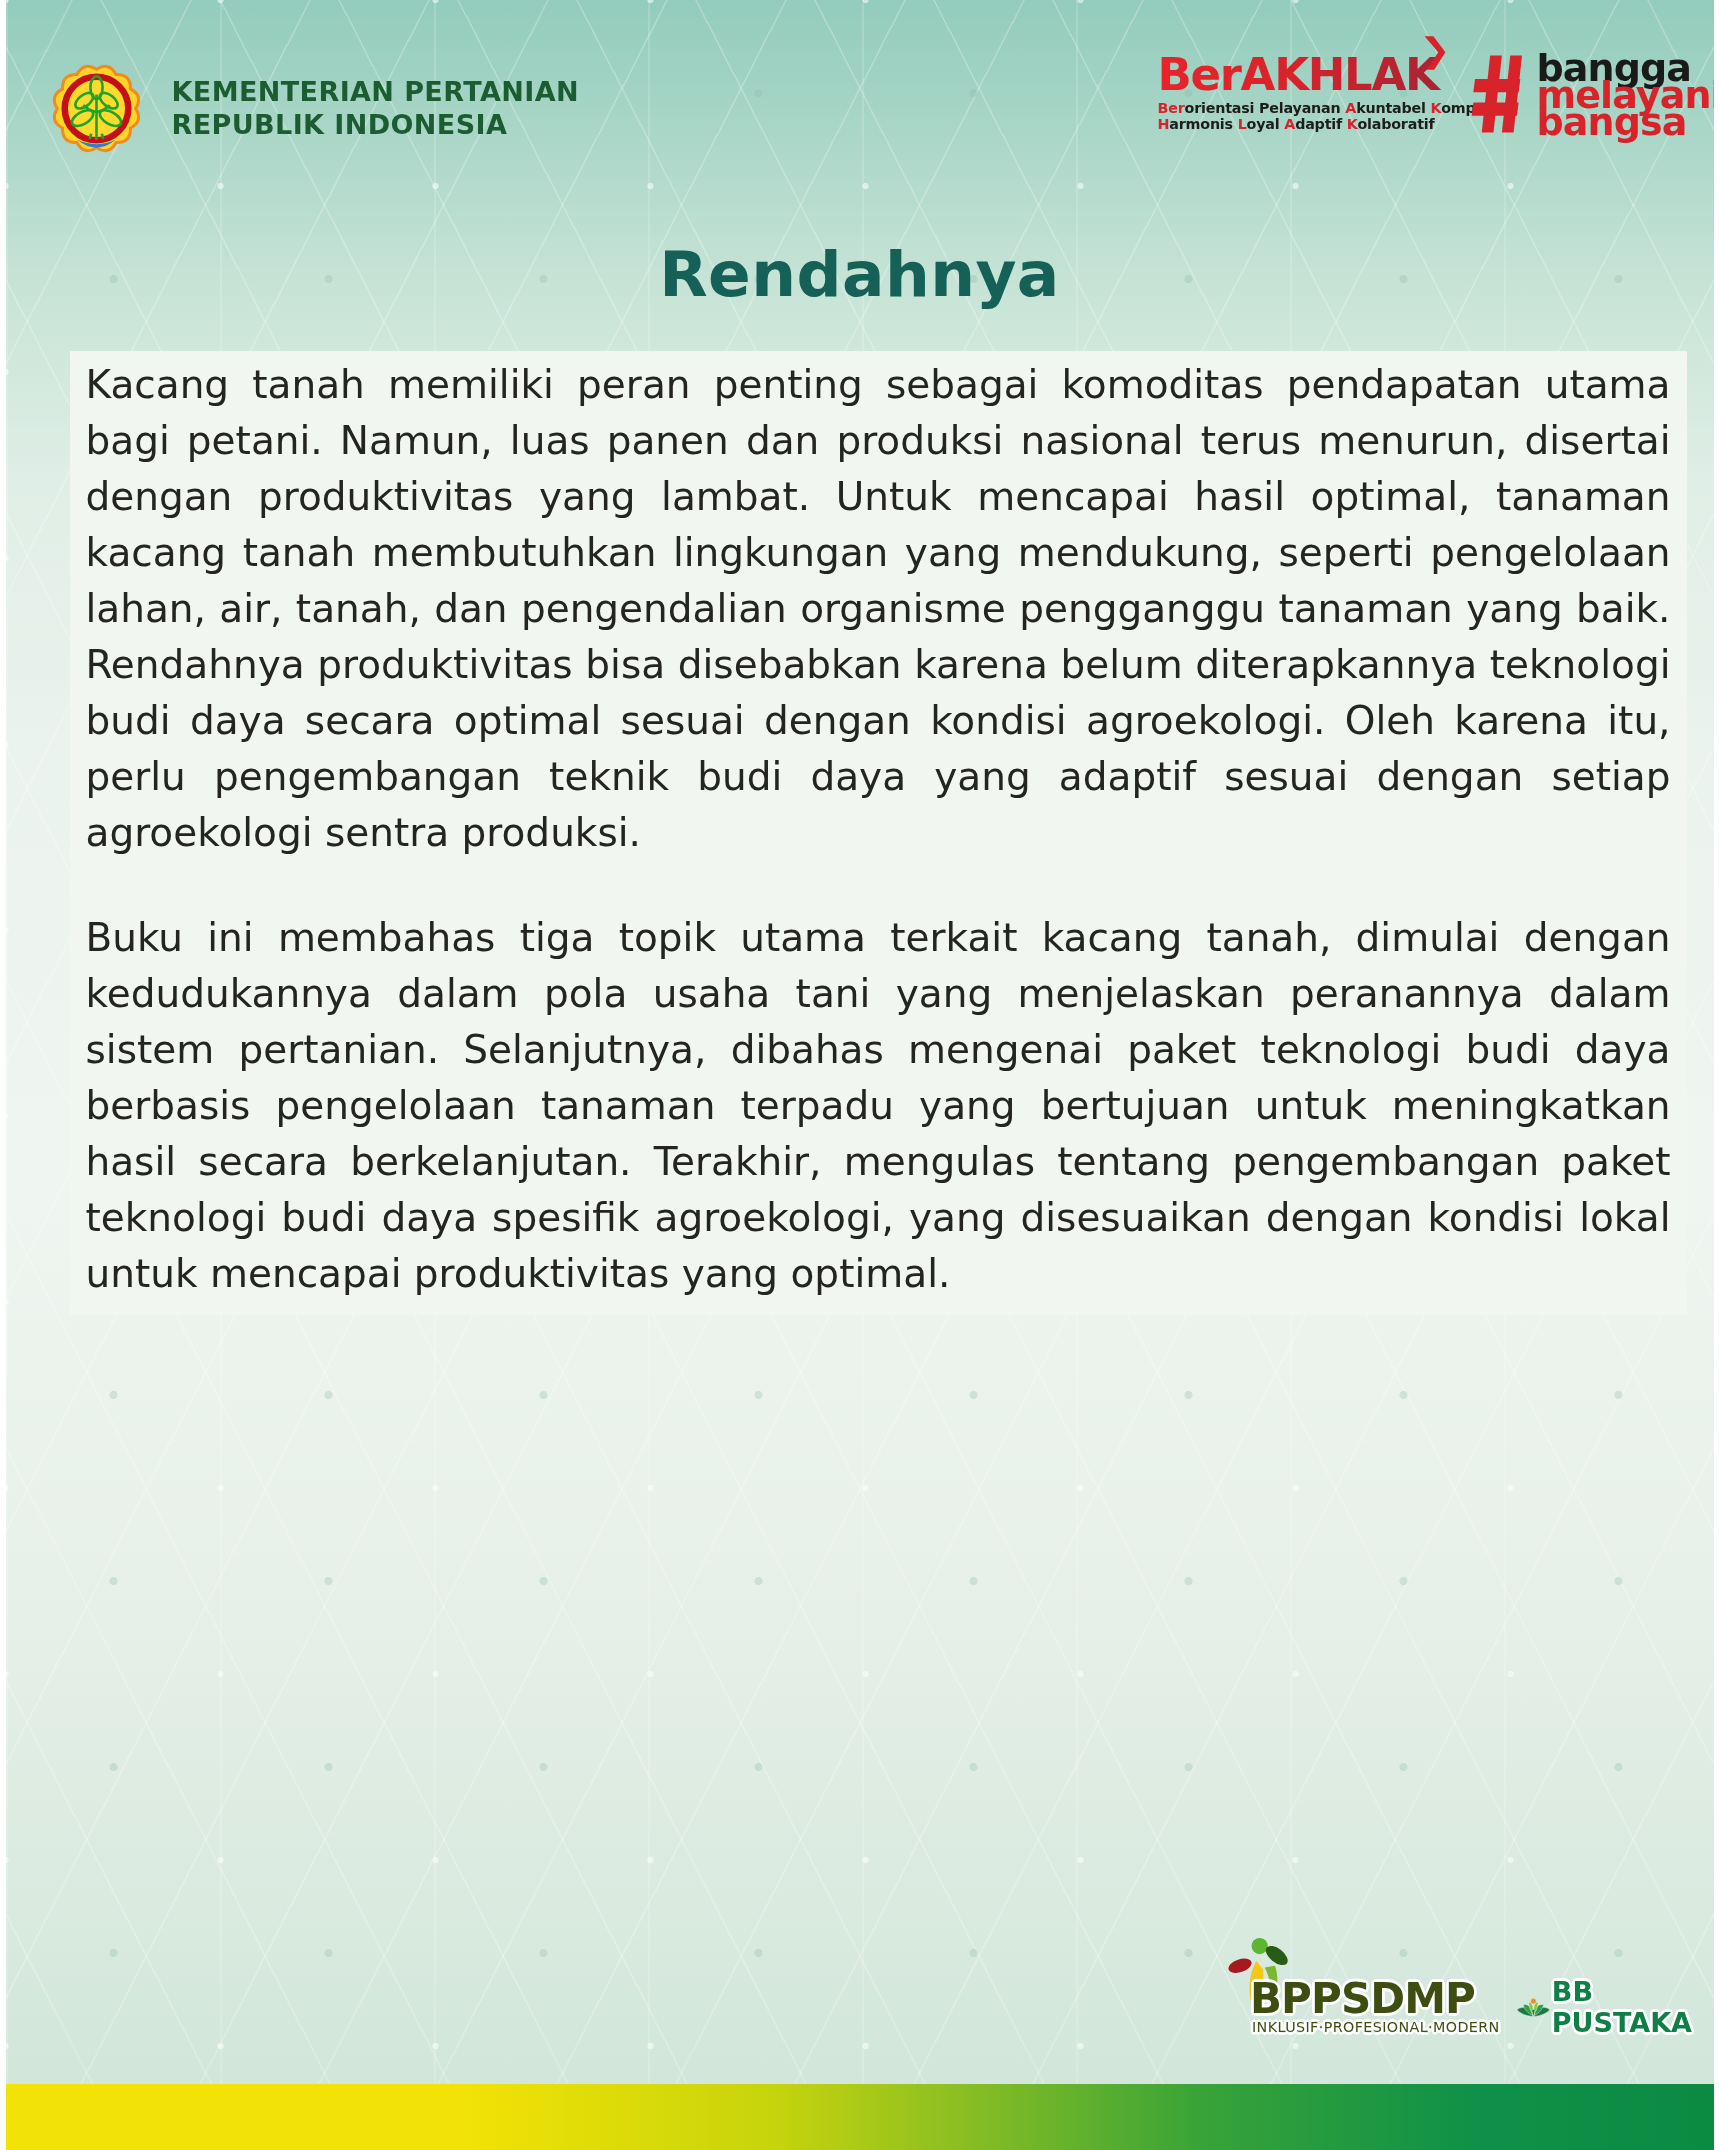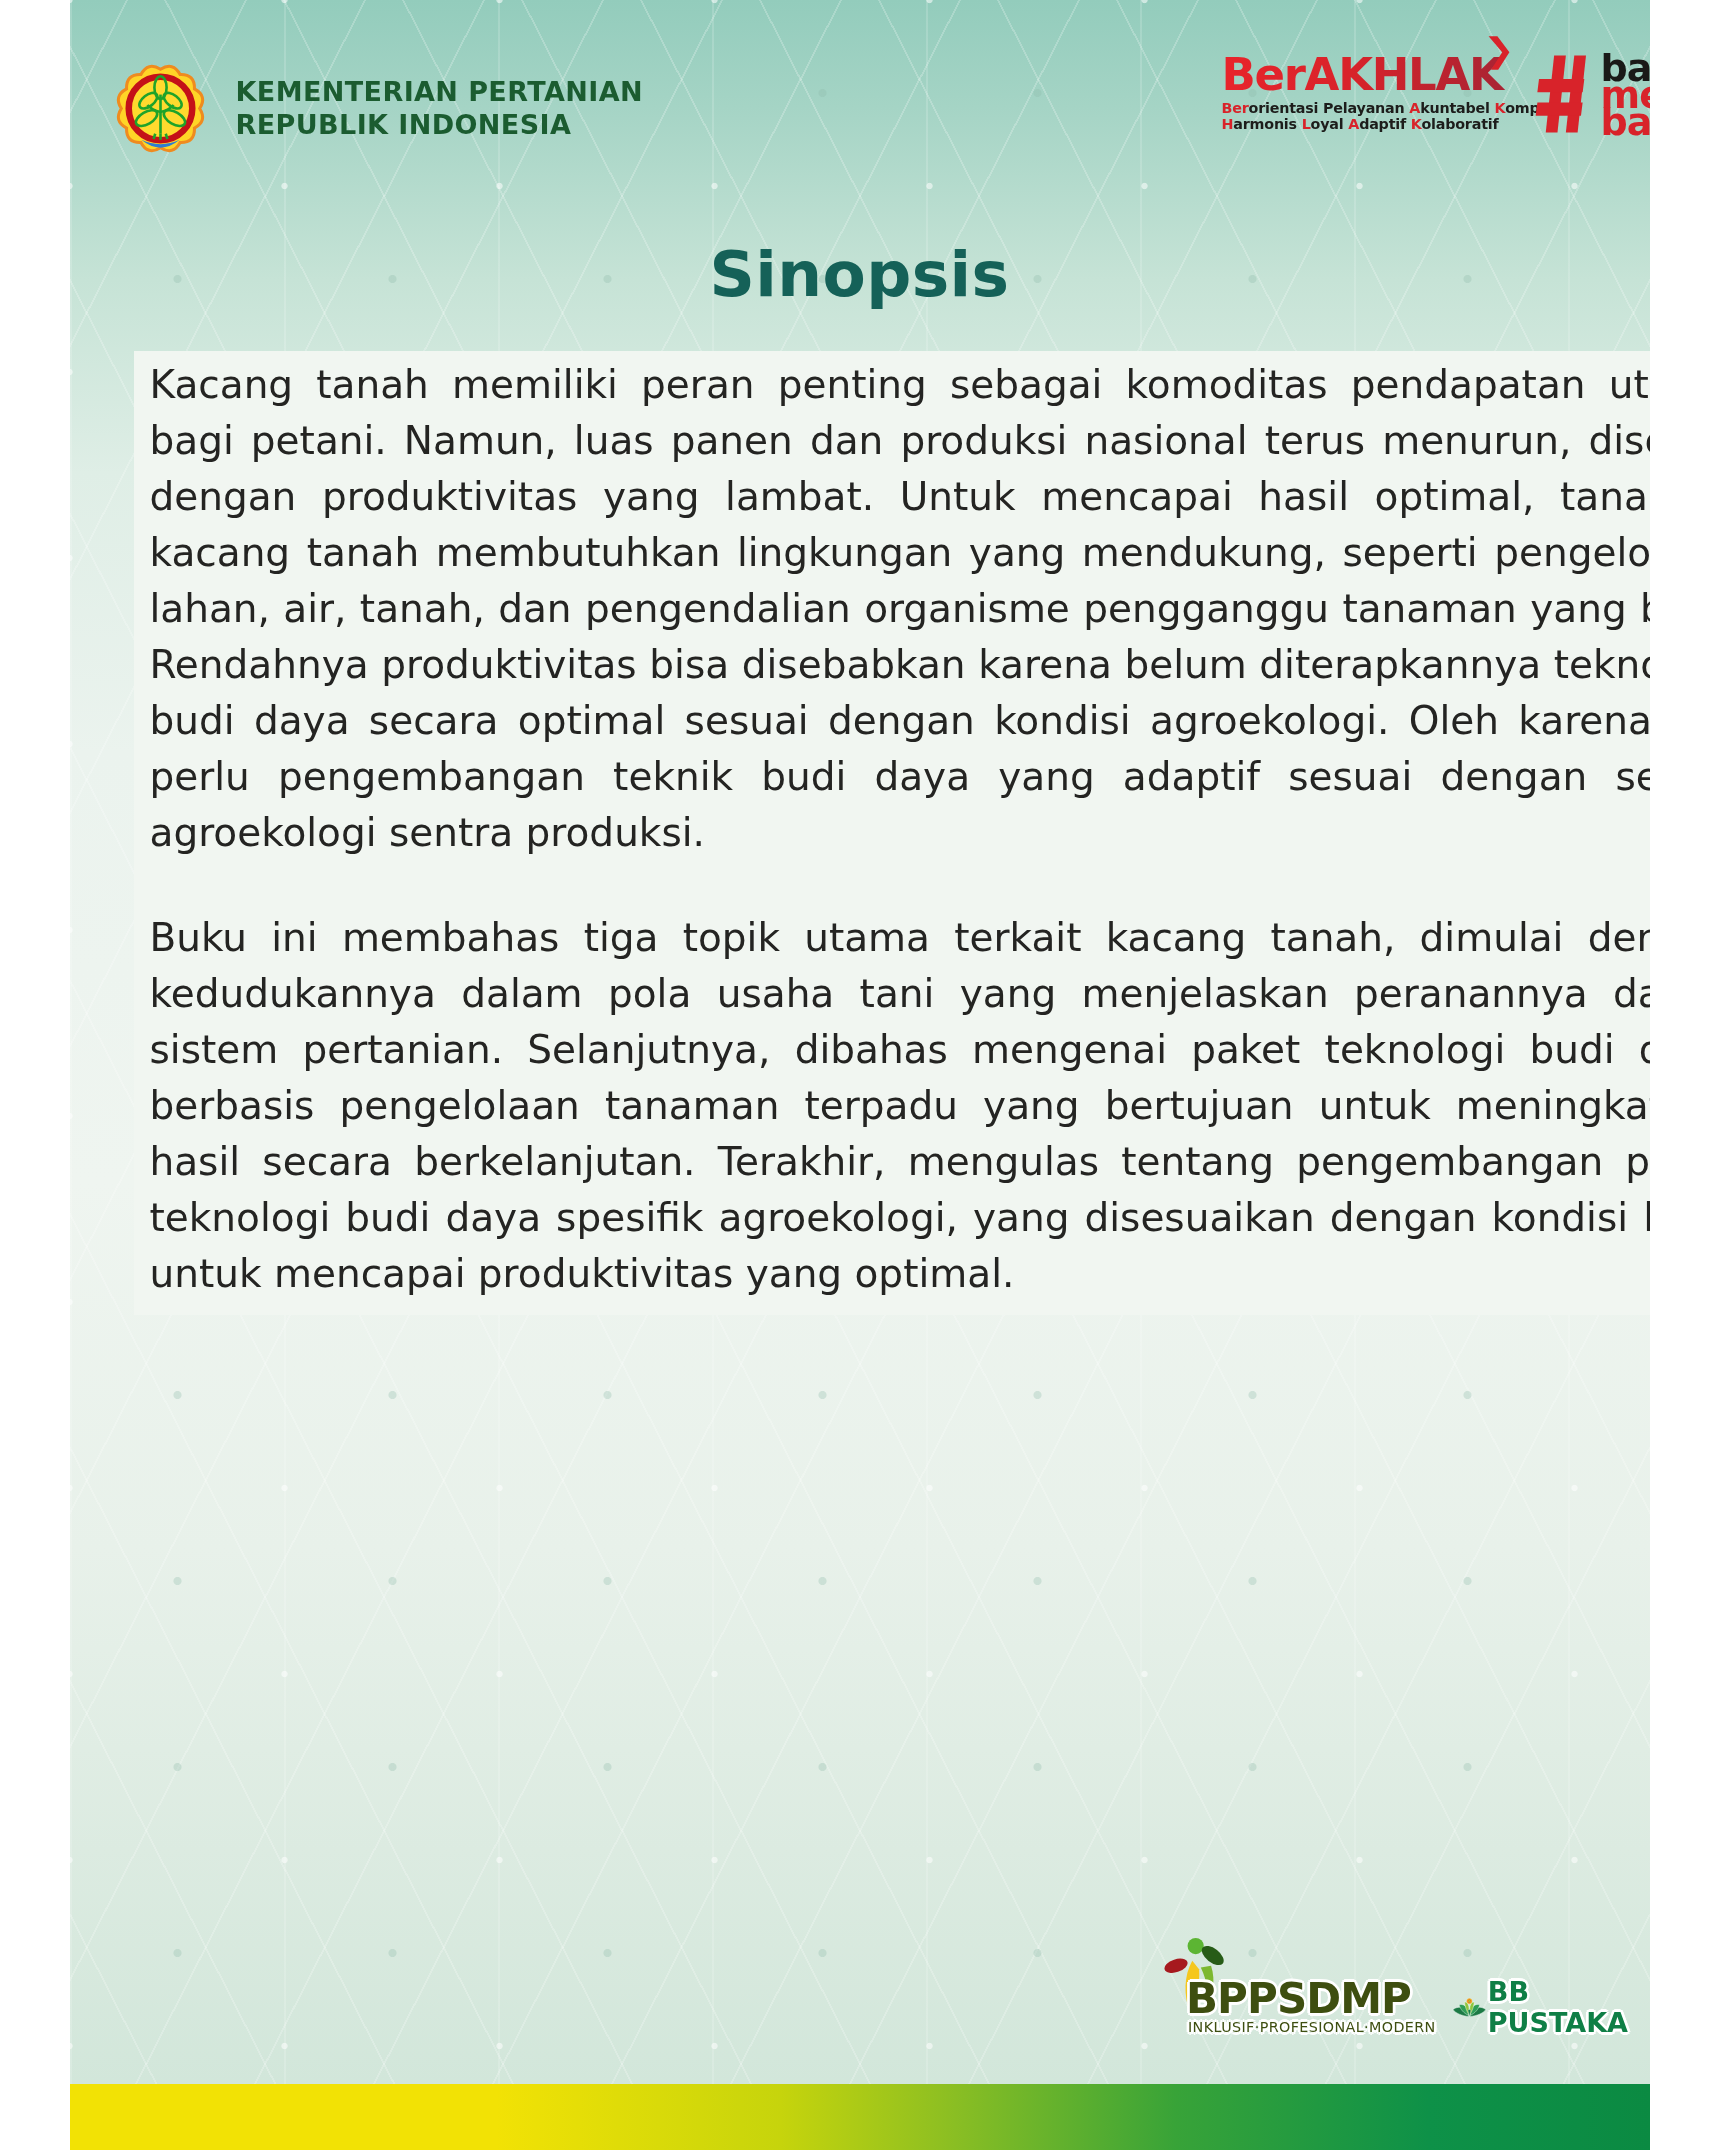--- a/index.html
+++ b/index.html
@@ -1,20 +1,20 @@
 <!DOCTYPE html>
 <html style="--c-red: #D8232A; --c-darkRed: #9C2436; --c-ministryGreen: #1B5C30; --c-titleTeal: #156158; --c-bodyText: #242422; --c-boxBg: #F1F6F1; --c-barYellow: #F2E205; --c-barGreen: #0E9148; --c-bppsdmpOlive: #3E4E10; --c-pustakaGreen: #0F7F46; --c-bgTop: #93CCBC; --c-bgLight: #EFF5F0;font-size:14.3px"><head>
 <meta charset="utf-8">
 <style>
   html, body { margin: 0; padding: 0; background: #ffffff; }
   * { box-sizing: border-box; }
 
   .page {
     position: relative;
-    width: 1580px;
+    width: 1708px;
     height: 2150px;
     margin: 0 auto;
     overflow: hidden;
     font-family: "DejaVu Sans", "Liberation Sans", sans-serif;
     background-image:
       radial-gradient(circle, rgba(140,185,168,0.30) 3.6px, transparent 4.5px),
       radial-gradient(circle, rgba(255,255,255,0.55) 2.7px, transparent 3.6px),
       repeating-linear-gradient(63deg, rgba(255,255,255,0.22) 0px, rgba(255,255,255,0.22) 1.8px, transparent 1.8px, transparent 106px),
       repeating-linear-gradient(-63deg, rgba(255,255,255,0.22) 0px, rgba(255,255,255,0.22) 1.8px, transparent 1.8px, transparent 106px),
       repeating-linear-gradient(90deg, rgba(255,255,255,0.16) 0px, rgba(255,255,255,0.16) 1.8px, transparent 1.8px, transparent 214px),
@@ -157,21 +157,21 @@
         <path d="M4,60 L58,60 L56,76 L2,76 Z"></path>
       </g>
     </svg>
     <div class="bangga-words">
       <div class="bw bw-dark">bangga</div>
       <div class="bw bw-red">melayani</div>
       <div class="bw bw-red">bangsa</div>
     </div>
   </div>
 
-  <h1 class="page-title">Sinopsis</h1>
+  <h1 class="page-title">Rendahnya</h1>
 
   <section class="synopsis-box">
     <p>Kacang tanah memiliki peran penting sebagai komoditas pendapatan utama bagi petani. Namun, luas panen dan produksi nasional terus menurun, disertai dengan produktivitas yang lambat. Untuk mencapai hasil optimal, tanaman kacang tanah membutuhkan lingkungan yang mendukung, seperti pengelolaan lahan, air, tanah, dan pengendalian organisme pengganggu tanaman yang baik. Rendahnya produktivitas bisa disebabkan karena belum diterapkannya teknologi budi daya secara optimal sesuai dengan kondisi agroekologi. Oleh karena itu, perlu pengembangan teknik budi daya yang adaptif sesuai dengan setiap agroekologi sentra produksi.</p>
     <p>Buku ini membahas tiga topik utama terkait kacang tanah, dimulai dengan kedudukannya dalam pola usaha tani yang menjelaskan peranannya dalam sistem pertanian. Selanjutnya, dibahas mengenai paket teknologi budi daya berbasis pengelolaan tanaman terpadu yang bertujuan untuk meningkatkan hasil secara berkelanjutan. Terakhir, mengulas tentang pengembangan paket teknologi budi daya spesifik agroekologi, yang disesuaikan dengan kondisi lokal untuk mencapai produktivitas yang optimal.</p>
   </section>
 
   <div class="footer-logos">
 
     <div class="bppsdmp">
       <svg class="bppsdmp-icon" width="79" height="82" viewBox="0 0 92 96">

